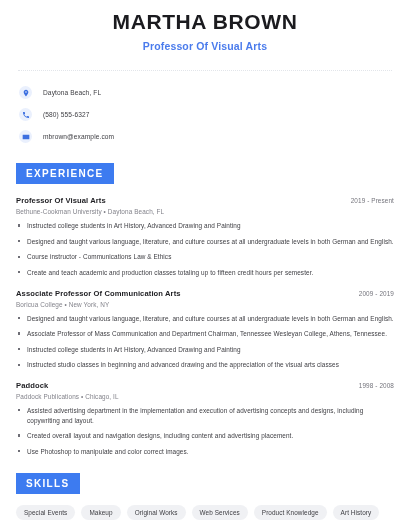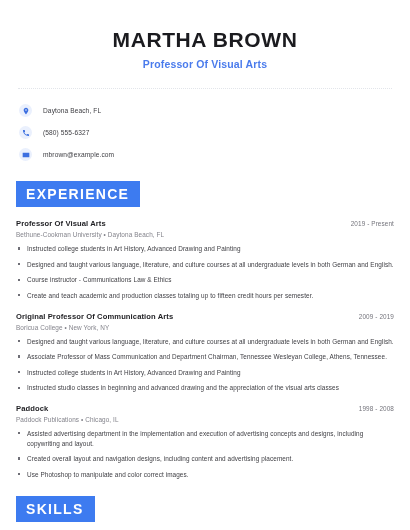--- a/index.html
+++ b/index.html
@@ -6,21 +6,21 @@
   html, body {
     width:410px; height:530px;
     background:#ffffff;
     font-family:"Liberation Sans", sans-serif;
     color:#2b2b2b;
     overflow:hidden;
   }
   .page { width:410px; height:530px; padding:0 16px; position:relative; }
 
   
-  .header { padding-top:28px; text-align:center; }
+  .header { padding-top:10px; text-align:center; }
   .name {
     font-size:21px; font-weight:bold; letter-spacing:0.6px;
     color:#1b1b1f; line-height:1.15;
   }
   .title {
     margin-top:6px; font-size:10.5px; font-weight:bold;
     color:#4a7bec; letter-spacing:0.15px;
   }
   .divider {
     margin:18px 2px 0 2px; height:1px;
@@ -35,21 +35,21 @@
     background:#eaf0fd; display:flex; align-items:center;
     justify-content:center; flex:0 0 13px; margin-right:11px;
   }
   .contact-icon svg { width:8px; height:8px; fill:#3c6fe0; display:block; }
   .contact-text { font-size:6.6px; color:#3d3d42; letter-spacing:0.1px; }
 
   
   .section { margin-top:17px; }
   .section-tag {
     display:inline-block; background:#3d7bf0; color:#fff;
-    font-size:14px; font-weight:bold; letter-spacing:1.3px;
+    font-size:10px; font-weight:bold; letter-spacing:1.3px;
     padding:5px 11px 5px 10px;
   }
 
   
   .jobs { margin-top:12px; }
   .job { margin-bottom:11px; }
   .job-head { display:flex; align-items:baseline; justify-content:space-between; }
   .job-title { font-size:7.6px; font-weight:bold; color:#1e1e22; letter-spacing:0.1px; }
   .job-dates { font-size:6.4px; color:#74747c; white-space:nowrap; letter-spacing:0.1px; }
   .job-meta { margin-top:3px; font-size:6.4px; color:#83838b; letter-spacing:0.1px; }
@@ -123,21 +123,21 @@
         <ul class="bullets">
           <li>Instructed college students in Art History, Advanced Drawing and Painting</li>
           <li>Designed and taught various language, literature, and culture courses at all undergraduate levels in both German and English.</li>
           <li>Course instructor - Communications Law &amp; Ethics</li>
           <li>Create and teach academic and production classes totaling up to fifteen credit hours per semester.</li>
         </ul>
       </div>
 
       <div class="job">
         <div class="job-head">
-          <div class="job-title">Original Professor Of Communication Arts</div>
+          <div class="job-title">Associate Professor Of Communication Arts</div>
           <div class="job-dates">2009 - 2019</div>
         </div>
         <div class="job-meta">Boricua College  •  New York, NY</div>
         <ul class="bullets">
           <li>Designed and taught various language, literature, and culture courses at all undergraduate levels in both German and English.</li>
           <li>Associate Professor of Mass Communication and Department Chairman, Tennessee Wesleyan College, Athens, Tennessee.</li>
           <li>Instructed college students in Art History, Advanced Drawing and Painting</li>
           <li>Instructed studio classes in beginning and advanced drawing and the appreciation of the visual arts classes</li>
         </ul>
       </div>

